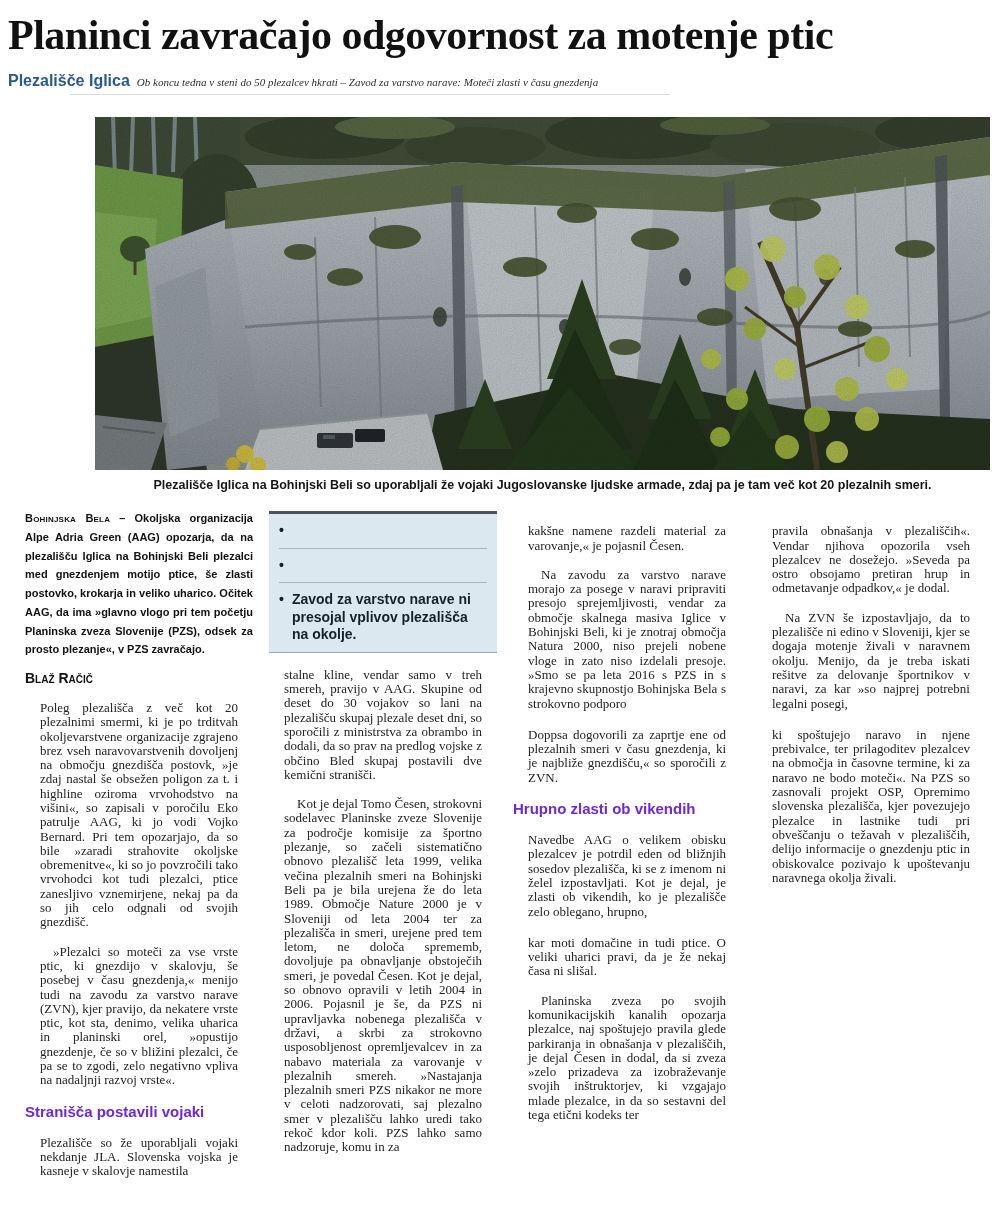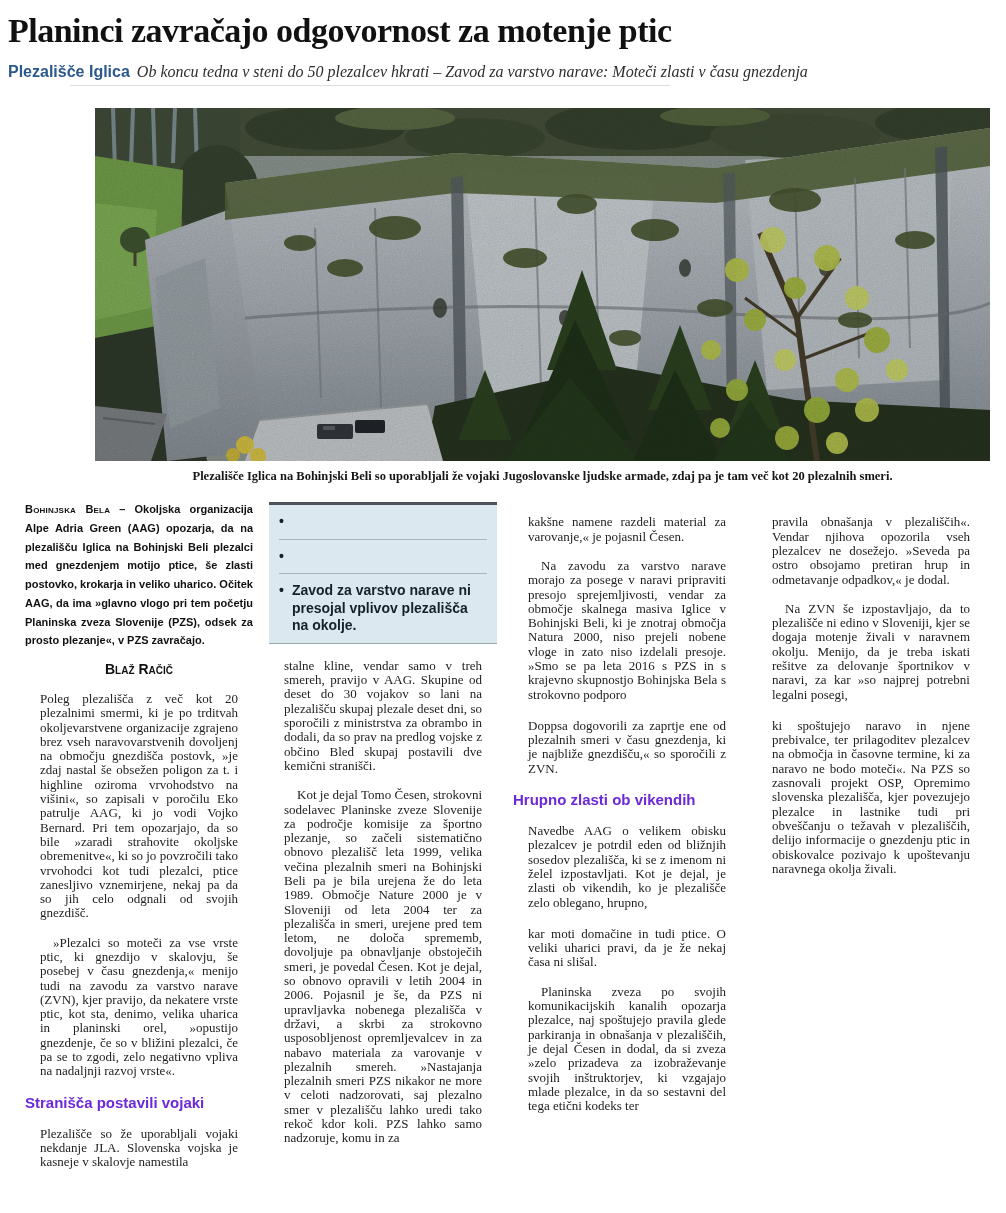--- a/index.html
+++ b/index.html
@@ -1,43 +1,43 @@
 <!DOCTYPE html>
 <html><head>
 <meta charset="utf-8">
 <style>
   html,body{margin:0;padding:0;background:#fff;}
   body{width:1006px;height:1213px;overflow:hidden;font-family:"Liberation Serif",serif;color:#1f1f1f;}
   .page{padding:6px 21px 0 8px;box-sizing:border-box;}
 
-  .headline{font-family:"Liberation Serif",serif;font-weight:700;font-size:34px;line-height:1.12;
+  .headline{font-family:"Liberation Serif",serif;font-weight:700;font-size:42px;line-height:1.12;
     letter-spacing:-0.5px;color:#111;margin:6px 0 13px 0;white-space:nowrap;}
 
   .kicker{white-space:nowrap;}
   .kicker-label{font-family:"Liberation Sans",sans-serif;font-weight:700;font-size:16px;color:#2a598c;margin-right:7px;}
-  .kicker-text{font-family:"Liberation Serif",serif;font-style:italic;font-size:16px;color:#2d2d2d;}
+  .kicker-text{font-family:"Liberation Serif",serif;font-style:italic;font-size:11px;color:#2d2d2d;}
   .kicker-rule{height:1px;background:#dcdcdc;width:600px;margin:4px 0 0 62px;}
 
   .photo-figure{margin:22px 0 0 87px;width:895px;}
   .photo-figure svg{display:block;}
-  .photo-caption{font-family:Liberation Serif, serif;font-weight:700;font-size:12.5px;line-height:1.3;
+  .photo-caption{font-family:Liberation Sans, sans-serif;font-weight:700;font-size:12.5px;line-height:1.3;
     text-align:center;margin-top:7px;color:#161616;}
 
   .columns{display:grid;grid-template-columns:repeat(4,228px);column-gap:16px;margin:16px 0 0 17px;width:960px;}
   .col{min-width:0;}
 
   .body-par{font-size:13px;line-height:14.3px;text-align:justify;margin:15px;color:#222;}
   .indent{text-indent:13px;}
   .gap{margin-top:17px;}
 
   .intro{font-family:"Liberation Sans",sans-serif;font-weight:700;font-size:11px;line-height:18.7px;
     text-align:justify;margin:0;color:#111;}
   .leadin{font-variant:small-caps;letter-spacing:.2px;}
   .byline{font-family:"Liberation Sans",sans-serif;font-weight:700;font-size:14px;font-variant:small-caps;
-    margin:11px 0 12px 0;color:#111;text-align:center;}
+    margin:11px 0 12px 0;color:#111;}
 
   .subhead{font-family:"Liberation Sans",sans-serif;font-weight:700;font-size:15px;line-height:1.2;
     color:#6d28d9;margin:8px 0 3px 0;}
 
   .highlight-box{background:#dce8f0;border-top:3px solid #4c5257;border-bottom:1px solid #9aa7b0;
     padding:0 10px;margin:2px 0 10px 0;}
   .box-item{display:flex;gap:8px;padding:8px 0;border-bottom:1px solid #a9b6bf;
     font-family:"Liberation Sans",sans-serif;font-weight:700;font-size:14px;line-height:17.5px;color:#15202b;}
   .box-item:last-child{border-bottom:none;}
   .bullet{flex:0 0 auto;}

